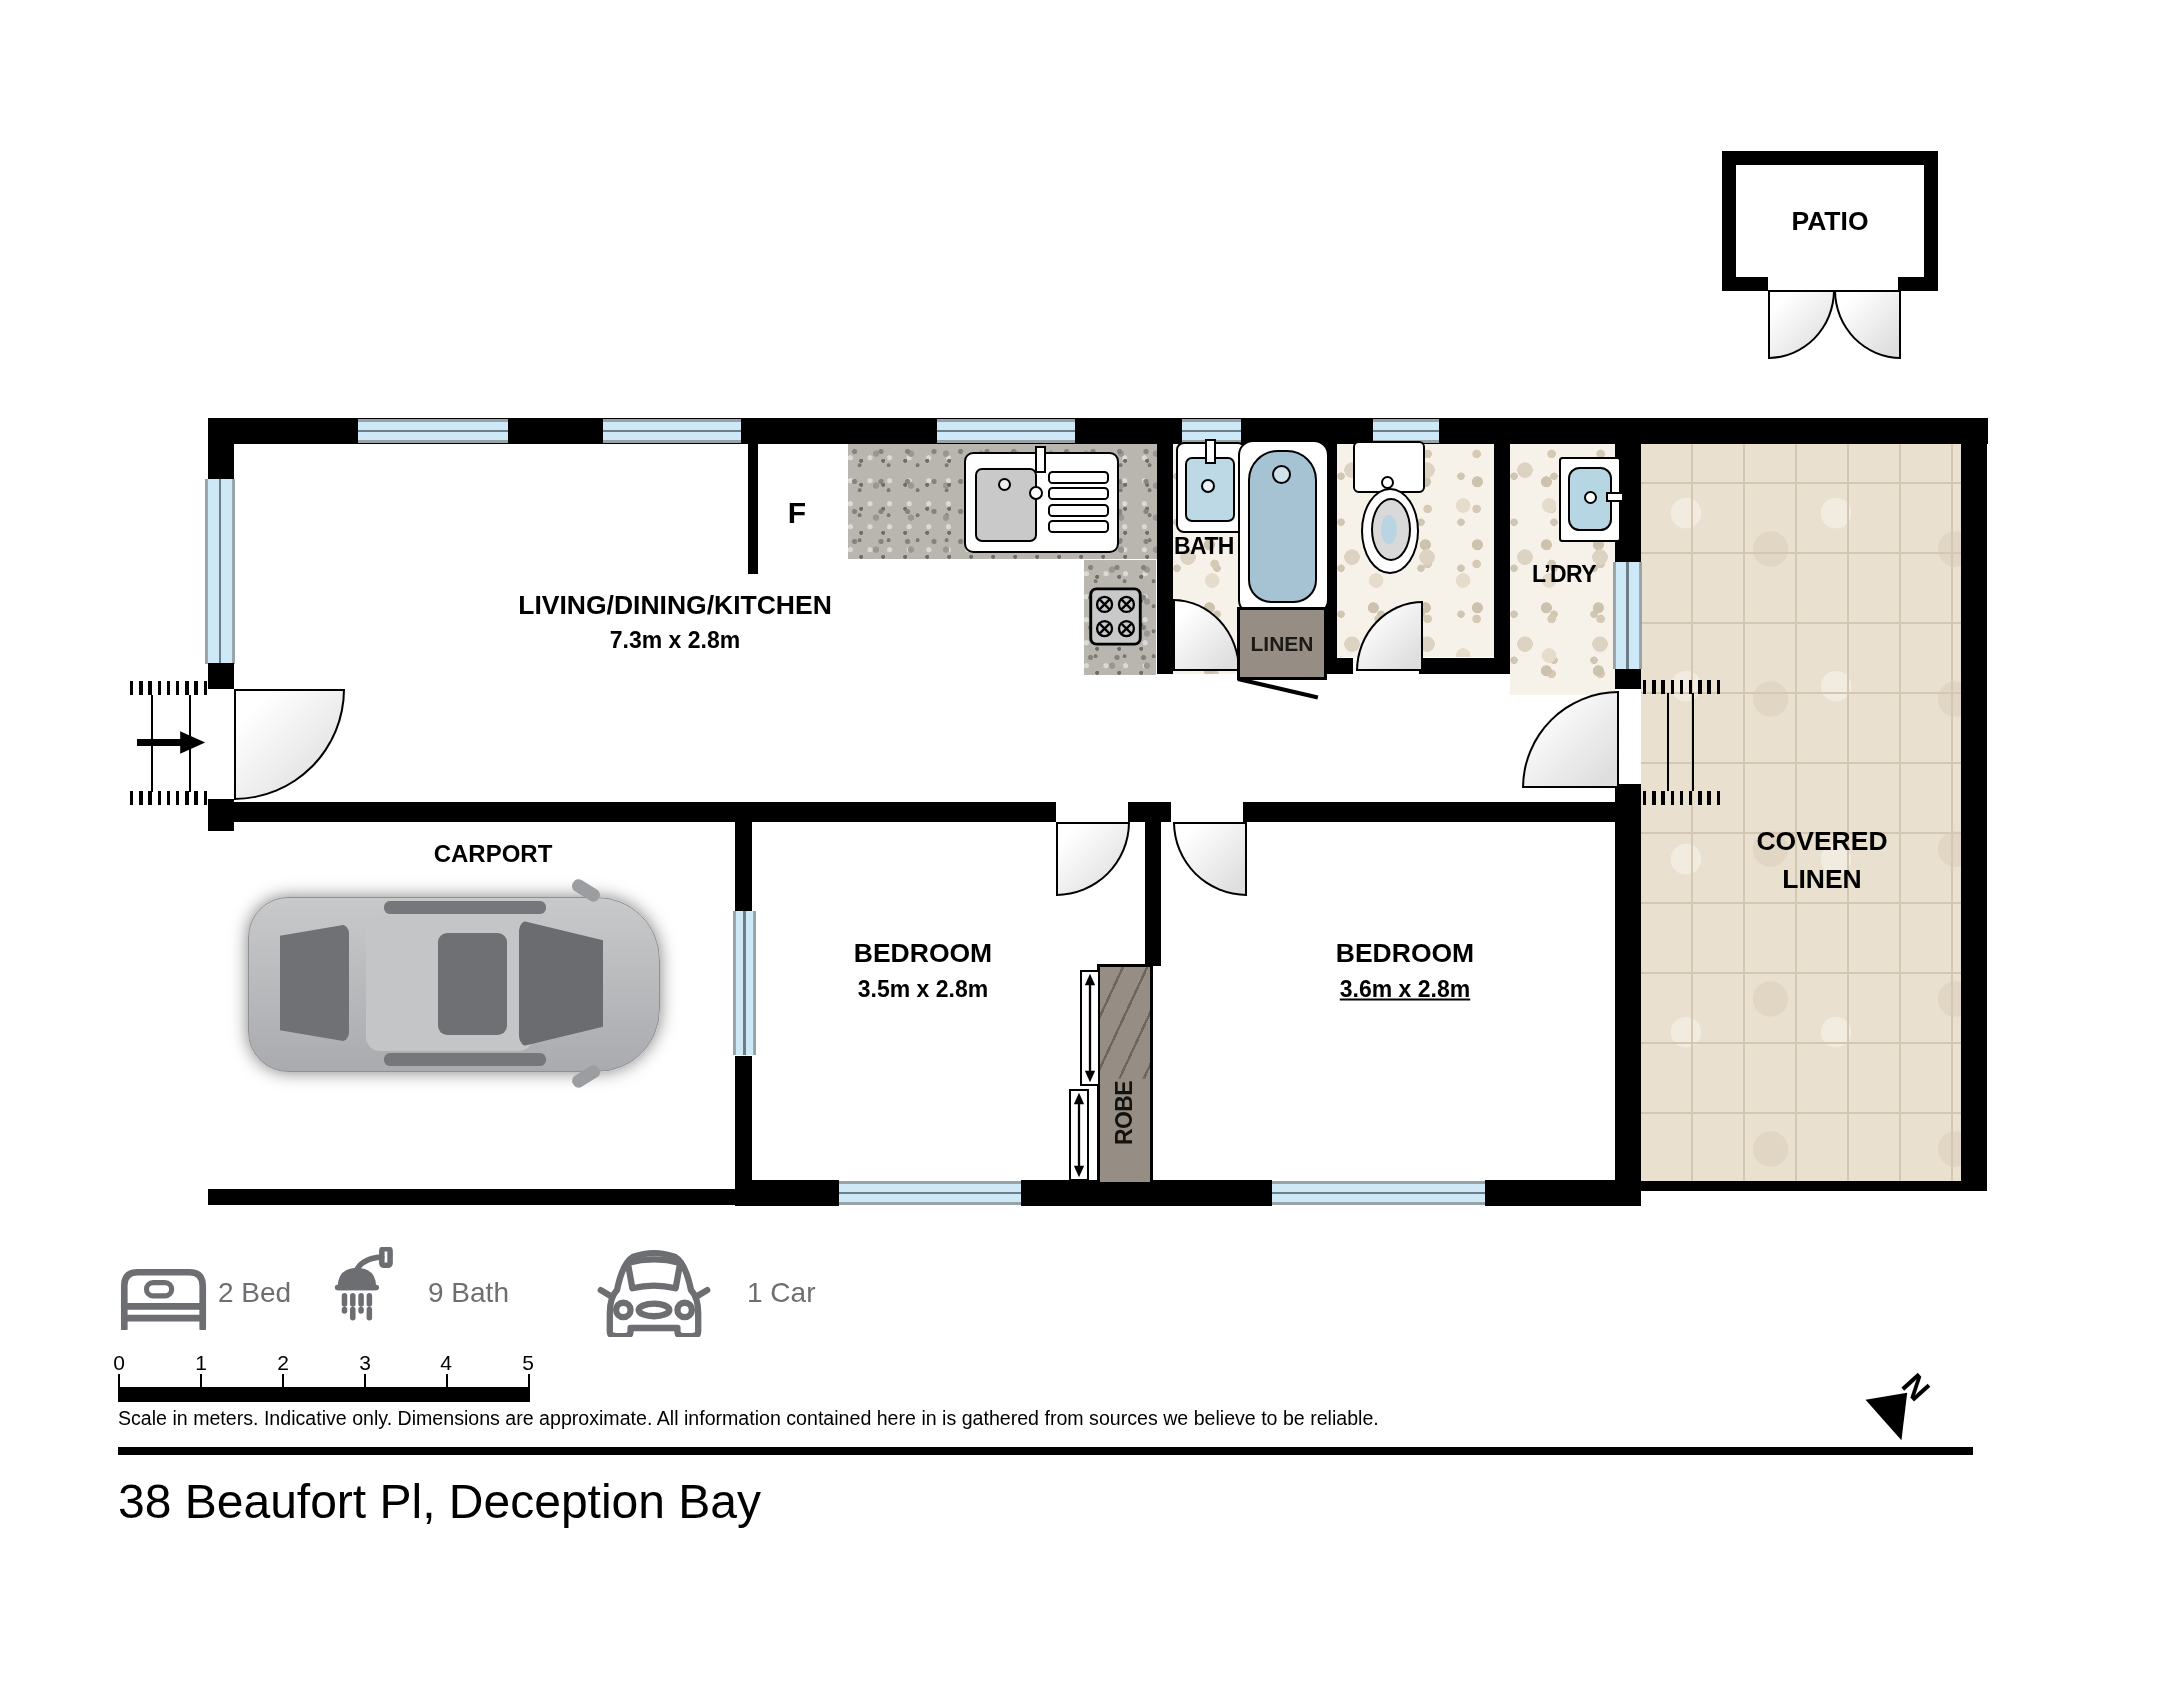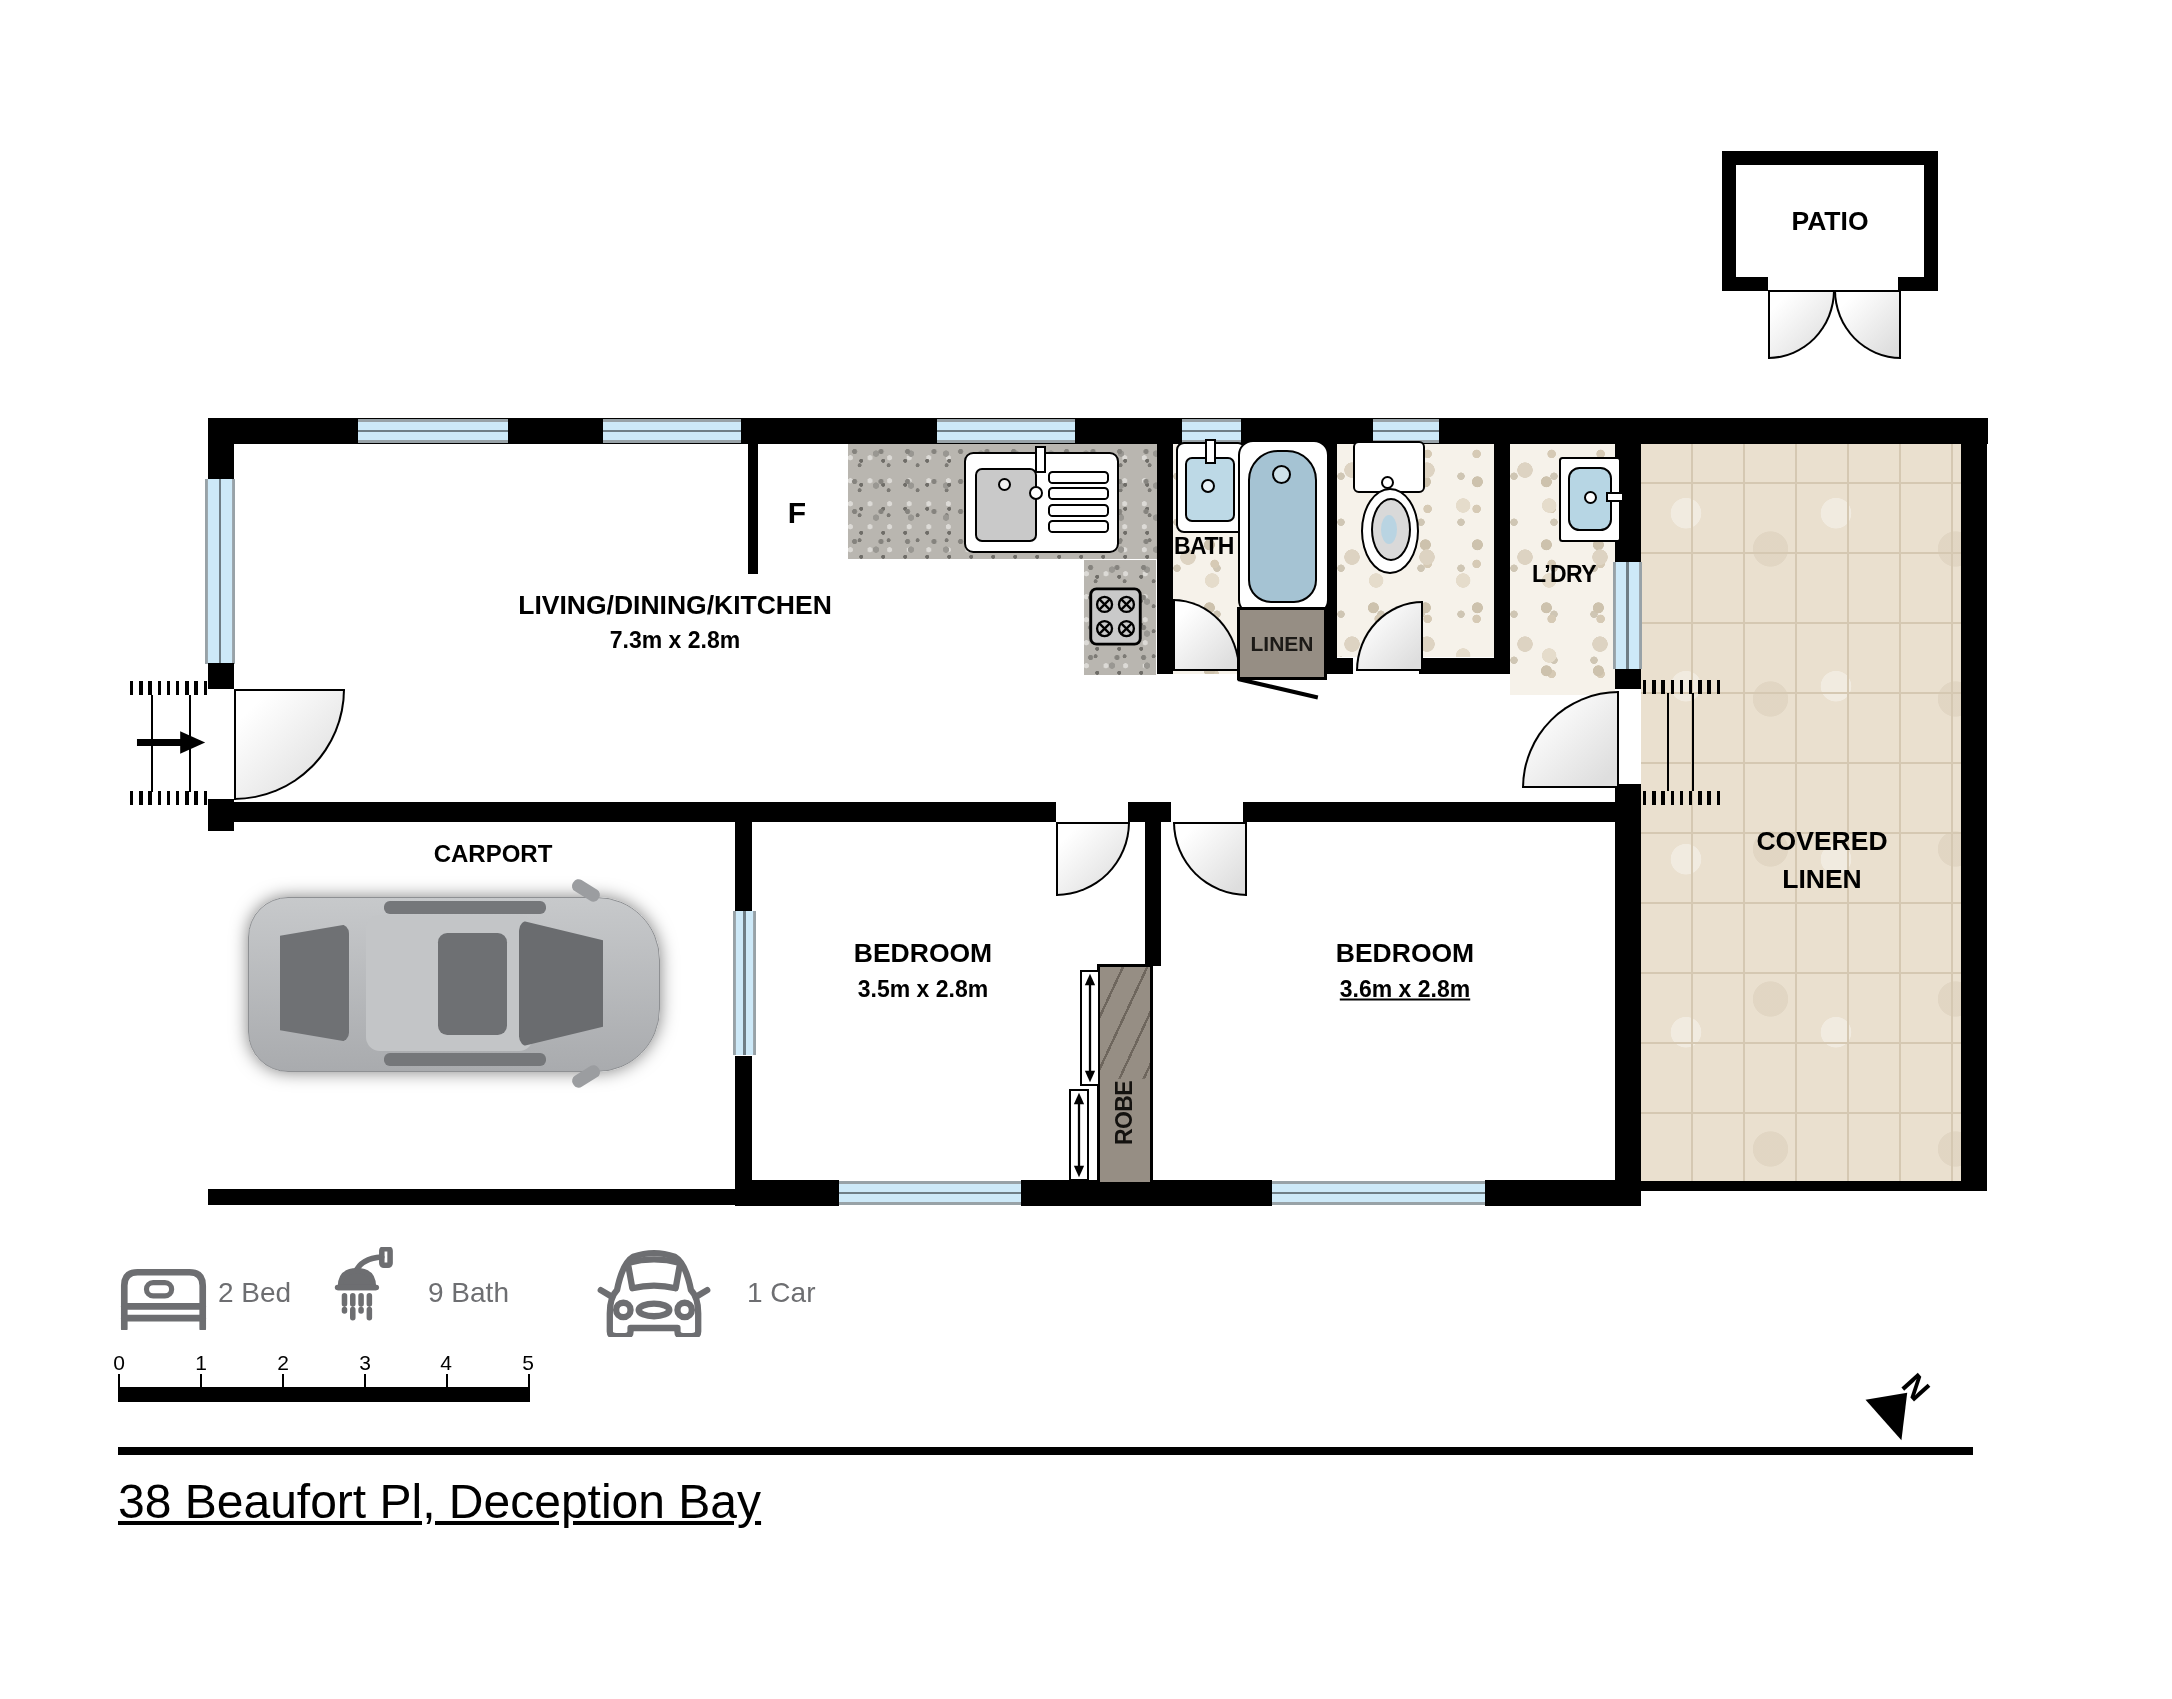--- a/index.html
+++ b/index.html
@@ -309,17 +309,18 @@
     <div class="abs" style="left:118px;top:1387px;width:412px;height:15px;background:#000;"></div>
   </div>
 
   <div>
     <svg class="abs" style="left:1862px;top:1387px;" width="58" height="55" viewBox="0 0 100 95">
       <polygon points="6,22 78,10 68,92" fill="#000"></polygon>
     </svg>
     <span class="abs" style="left:1904px;top:1369px;font-size:32px;font-weight:700;transform:rotate(48deg);display:inline-block;">N</span>
   </div>
 
+  <div class="disc" style="left:118px;top:1407px;">Scale in meters. Indicative only. Dimensions are approximate. All information contained here in is gathered from sources we believe to be reliable.</div>
   <div class="abs" style="left:118px;top:1447px;width:1855px;height:8px;background:#000;"></div>
-  <div class="title" style="left:118px;top:1474px;text-decoration:underline;">38 Beaufort Pl, Deception Bay</div>
+  <div class="title" style="left:118px;top:1474px;">38 Beaufort Pl, Deception Bay</div>
 
 </div>
 
 
 </body></html>

